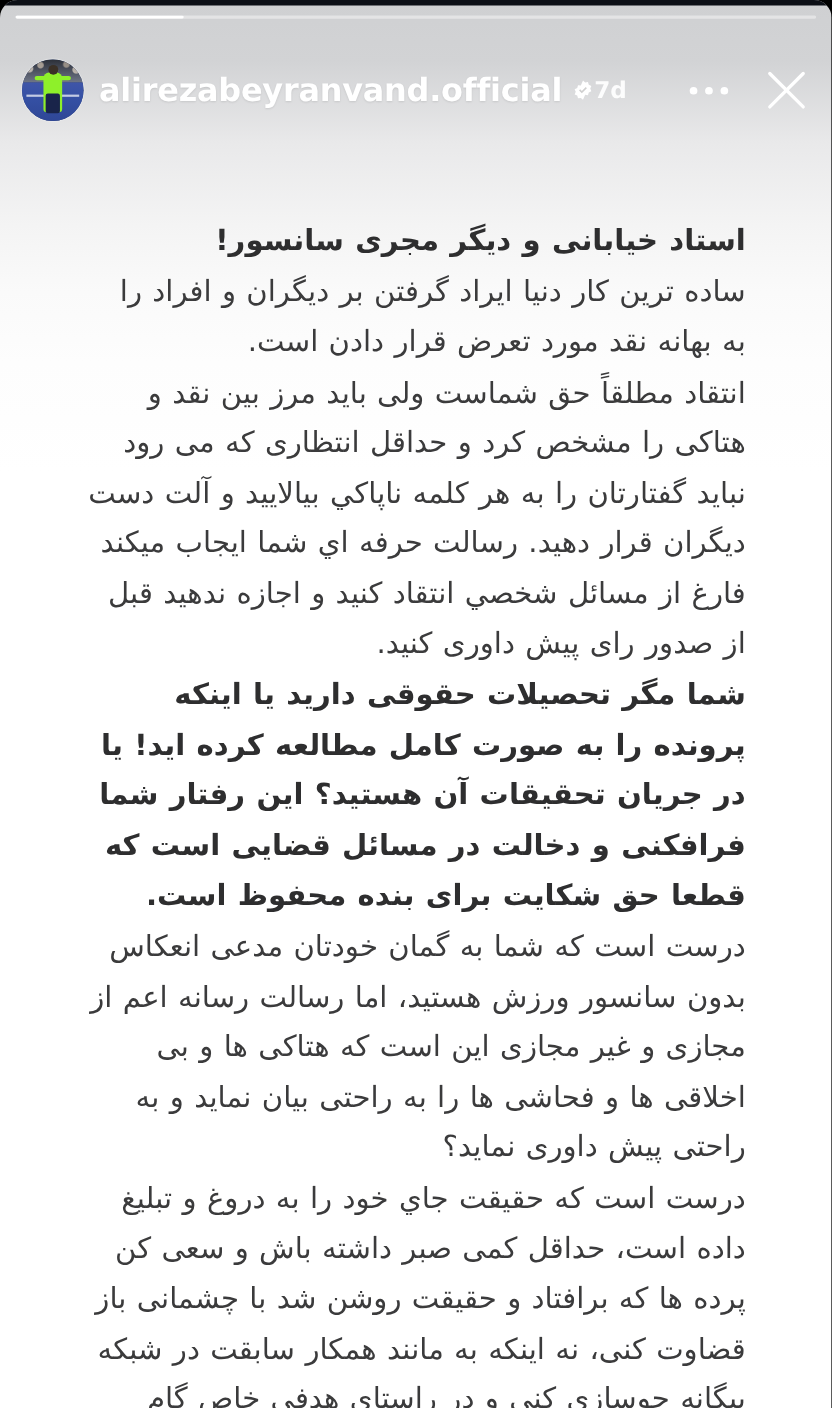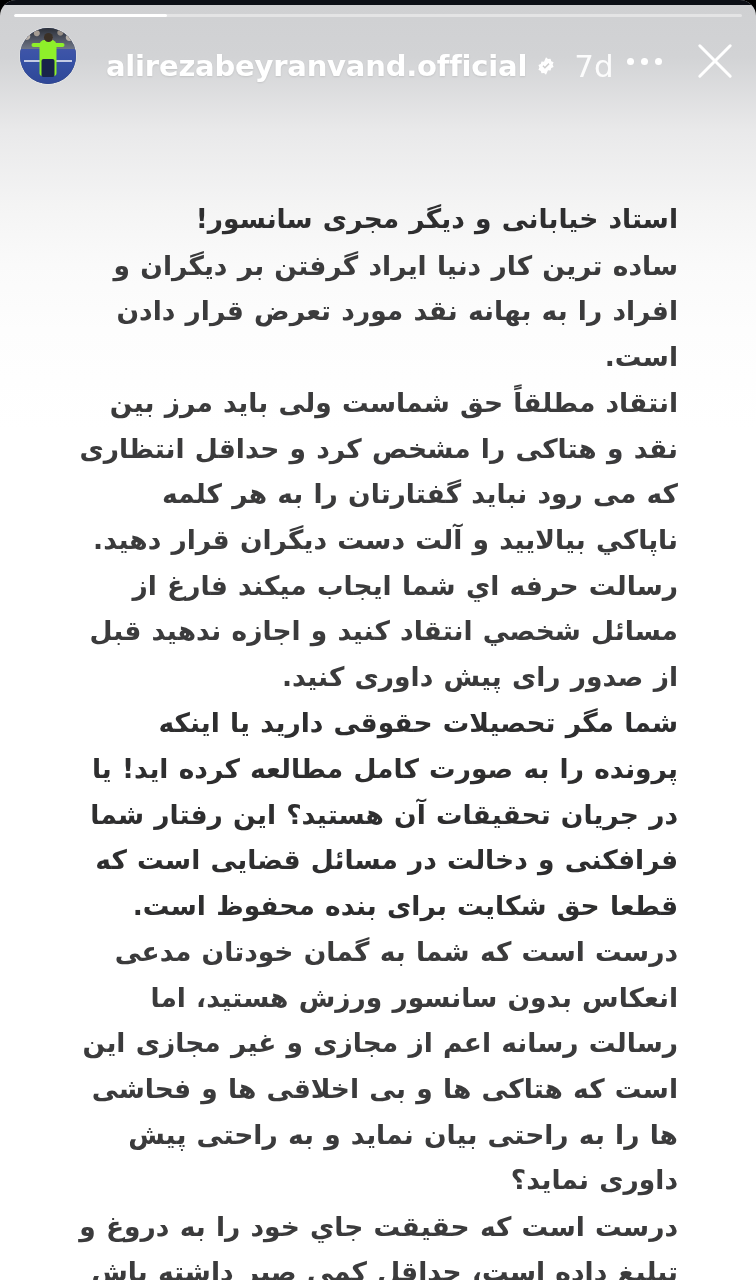--- a/index.html
+++ b/index.html
@@ -65,30 +65,29 @@
   .progress-fill {
     position: absolute;
     top: 0; left: 0; bottom: 0;
     background: #ffffff;
     border-radius: 2px;
   }
 
   
   .story-header {
     position: absolute;
-    top: 18px;
+    top: 49px;
     left: 0;
     right: 0;
     height: 66px;
     display: flex;
-    align-items: flex-end;
+    align-items: center;
     padding: 0 18px 0 20px;
     direction: ltr;
     z-index: 30;
-    gap: 16px;
   }
 
   .avatar {
     width: 56px;
     height: 56px;
     border-radius: 50%;
     flex: 0 0 56px;
     overflow: hidden;
     position: relative;
     background: #2d3f6e;
@@ -174,24 +173,23 @@
   .verified-badge {
     width: 20px; height: 20px;
     margin-left: 9px;
     flex: 0 0 20px;
     display: inline-flex;
     align-items: center;
     justify-content: center;
   }
   .verified-badge svg { display: block; }
   .timestamp {
-    font-size: 31px;
-    font-weight: 400;
+    font-size: 21px;
+    font-weight: 700;
     color: rgba(255,255,255,0.92);
-    margin-left: 18px;
     white-space: nowrap;
   }
 
   .header-actions {
     display: flex;
     align-items: center;
     flex: 0 0 auto;
     gap: 26px;
   }
   .more-icon {
@@ -236,21 +234,21 @@
     z-index: 10;
   }
 
   .para {
     font-size: 26.5px;
     line-height: 1.72;
     color: #3b3b3c;
     letter-spacing: 0px;
     word-spacing: 1px;
     margin: 0 0 1px 0;
-    font-weight: 700;
+    font-weight: 400;
   }
   .para.bold {
     font-weight: 700;
     color: #2e2e2f;
   }
 </style>
 </head>
 <body>
 
 <div class="story-card">

